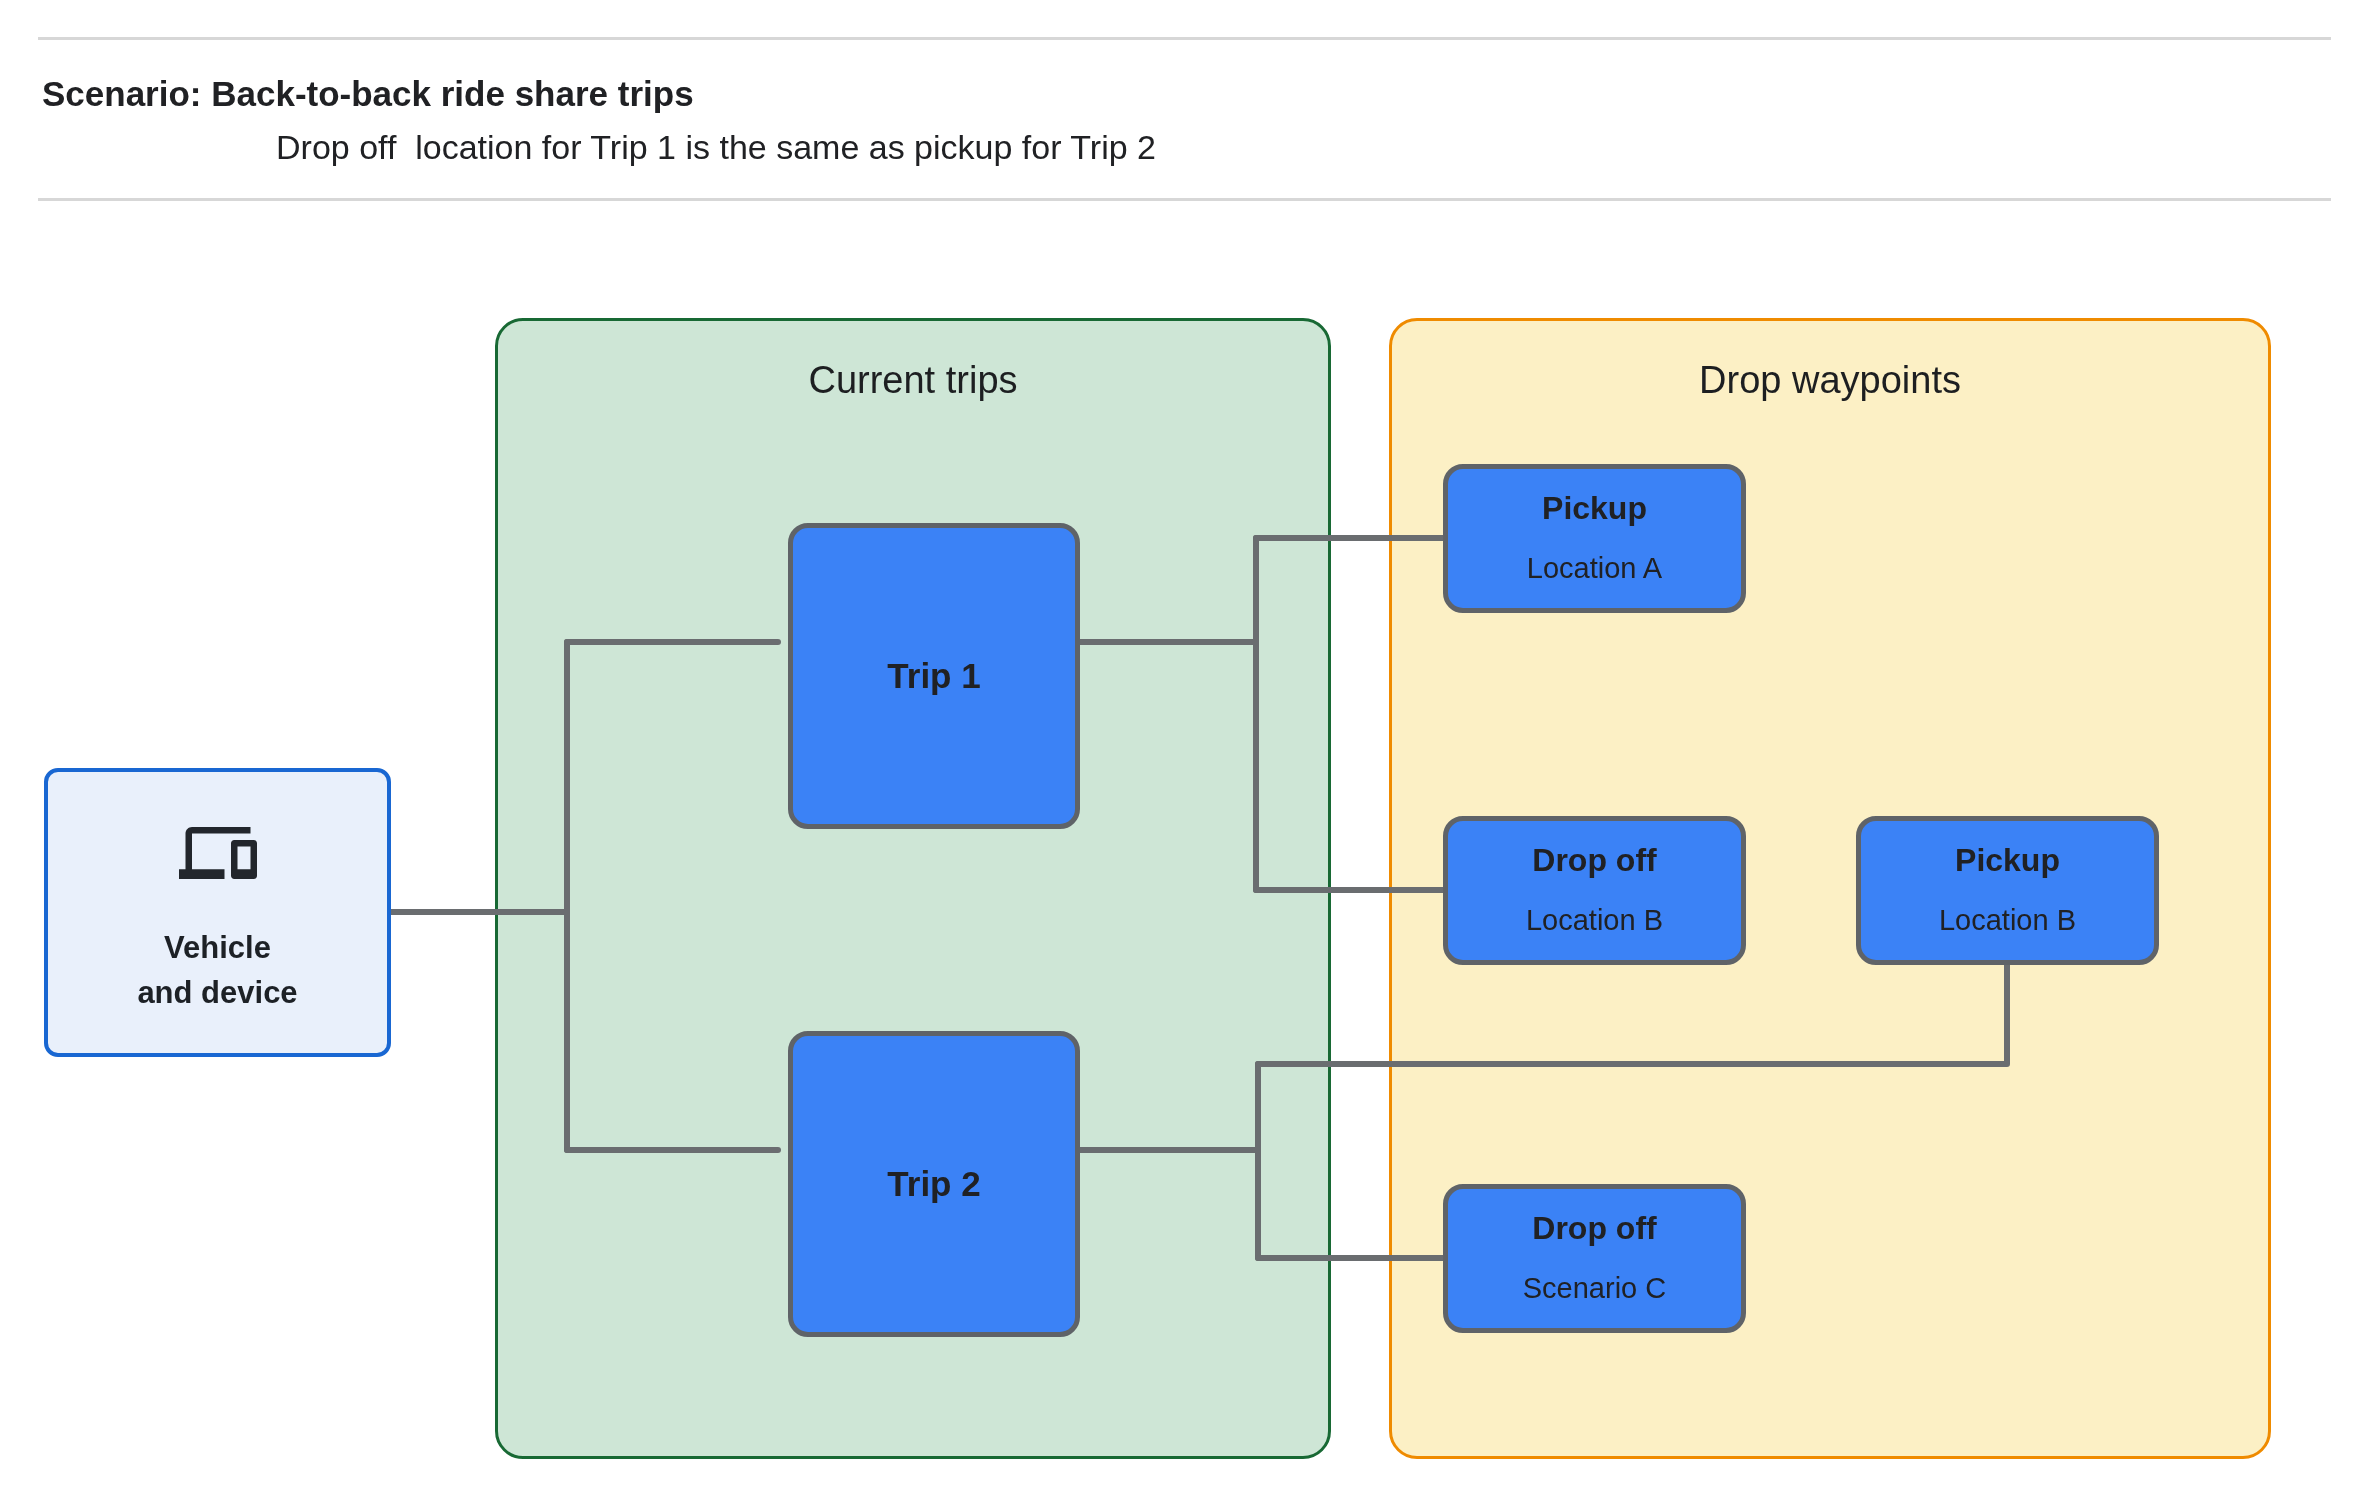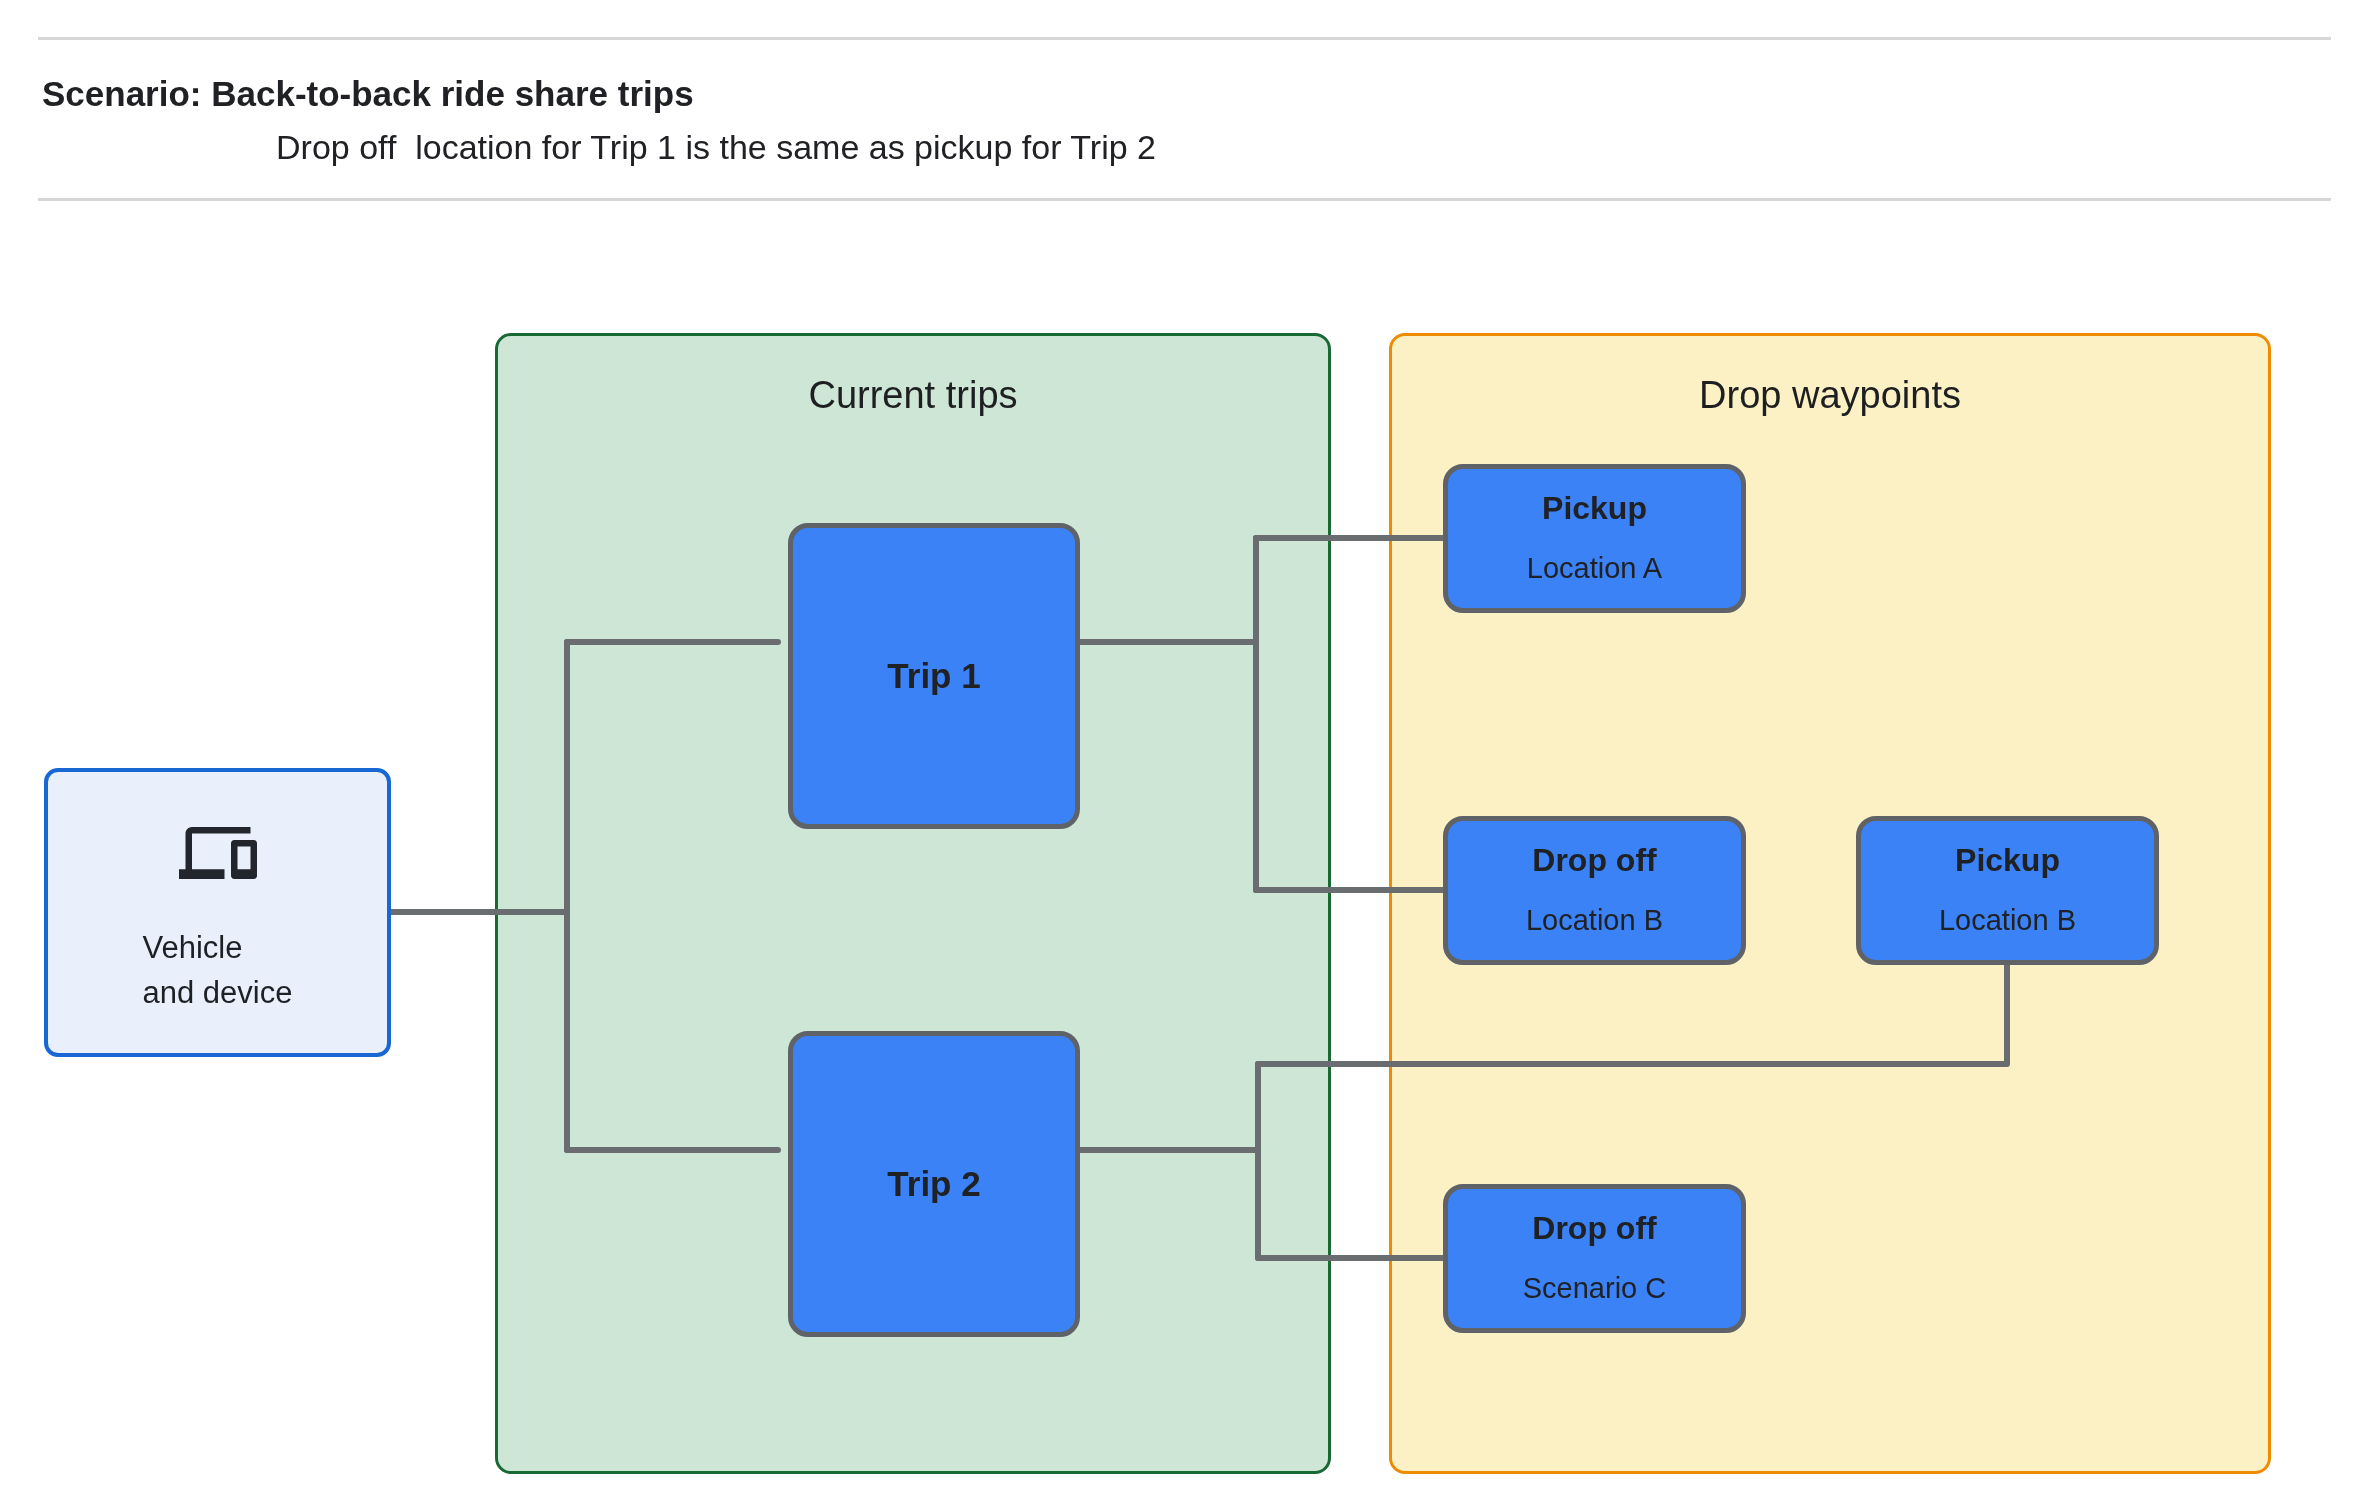--- a/index.html
+++ b/index.html
@@ -6,34 +6,34 @@
   body{
     width:2357px;height:1497px;position:relative;background:#ffffff;
     font-family:"Liberation Sans", sans-serif;color:#202124;overflow:hidden;
   }
   .rule{position:absolute;height:3px;background:#d7d7d7;left:38px;right:26px;}
   .rule.top{top:37px;}
   .rule.bottom{top:198px;}
   .page-title{position:absolute;left:42px;top:74px;font-size:35px;font-weight:bold;white-space:pre;}
   .page-subtitle{position:absolute;left:276px;top:128px;font-size:34px;white-space:pre;}
 
-  .group{position:absolute;border-radius:16px;z-index:1;box-sizing:border-box;margin-top:15px;}
+  .group{position:absolute;border-radius:28px;z-index:1;box-sizing:border-box;}
   .group.green{left:495px;top:318px;width:836px;height:1141px;background:#cee6d6;border:3px solid #186934;}
   .group.yellow{left:1389px;top:318px;width:882px;height:1141px;background:#fcf0c5;border:3px solid #ef8b00;}
   .group-title{margin-top:38px;text-align:center;font-size:38px;color:#1d1f21;}
 
   svg.wires{position:absolute;left:0;top:0;z-index:2;}
   svg.wires path{stroke:#6a6d70;stroke-width:6;fill:none;stroke-linecap:round;stroke-linejoin:round;}
 
   .node{position:absolute;z-index:3;background:#3b82f6;border:5px solid #5f6368;border-radius:20px;
         box-sizing:border-box;display:flex;flex-direction:column;align-items:center;justify-content:center;}
   .node.vehicle{left:44px;top:768px;width:347px;height:289px;background:#e9f0fb;border:4px solid #1967d2;border-radius:14px;
         justify-content:flex-start;padding-top:42px;}
   .vehicle-icon{margin-bottom:34px;}
-  .vehicle-label{font-size:31px;font-weight:normal;line-height:1.45;text-align:left;color:#1d2126;}
+  .vehicle-label{font-size:31px;font-weight:bold;line-height:1.45;text-align:center;color:#1d2126;}
 
   .node.trip{left:788px;width:292px;height:306px;}
   .node.trip1{top:523px;}
   .node.trip2{top:1031px;}
   .trip-label{font-size:35px;font-weight:600;}
 
   .node.waypoint{width:303px;height:149px;}
   .node.wp-pickup-a{left:1443px;top:464px;}
   .node.wp-dropoff-b{left:1443px;top:816px;}
   .node.wp-pickup-b{left:1856px;top:816px;}

